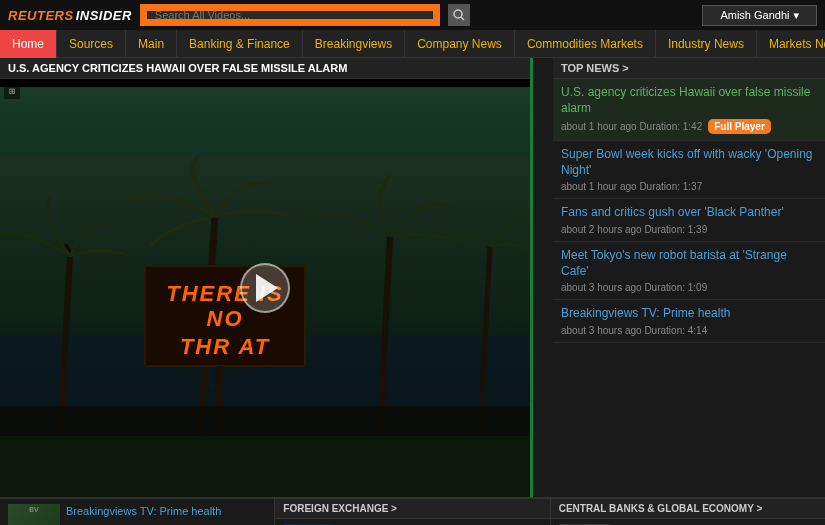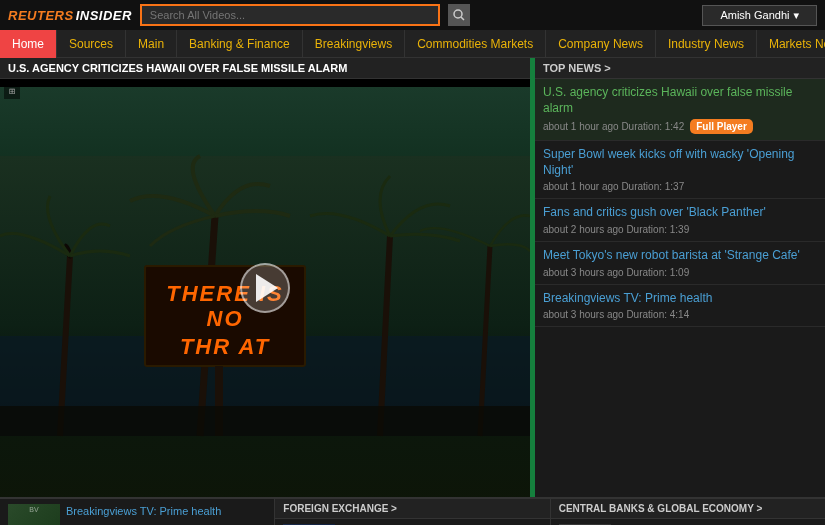--- a/index.html
+++ b/index.html
@@ -3,21 +3,21 @@
   <meta charset="utf-8">
   <style>
     * { margin: 0; padding: 0; box-sizing: border-box; }
     body { background: #1a1a1a; color: #fff; font-family: Arial, sans-serif; font-size: 12px; width: 825px; height: 525px; overflow: hidden; }
 
     
     #header { background: #111; display: flex; align-items: center; height: 30px; padding: 0 8px; gap: 8px; }
     #logo { display: flex; align-items: center; gap: 2px; font-size: 13px; font-weight: bold; letter-spacing: 0.5px; font-style: italic; }
     #logo .reuters { color: #f47c20; }
     #logo .insider { color: #fff; }
-    #search-bar { flex: 1; max-width: 300px; background: #2a2a2a; border: 2px solid #f97316; color: #ccc; padding: 3px 8px; font-size: 11px; height: 22px; }
+    #search-bar { flex: 1; max-width: 300px; background: #2a2a2a; border: 7px solid #f97316; color: #ccc; padding: 3px 8px; font-size: 11px; height: 22px; }
     #search-icon-wrap { background: #555; height: 22px; width: 22px; display: flex; align-items: center; justify-content: center; cursor: pointer; }
     #user-menu { margin-left: auto; background: #2a2a2a; border: 1px solid #555; padding: 3px 17px; font-size: 11px; cursor: pointer; display: flex; align-items: center; gap: 4px; }
 
     
     #nav { background: #222; display: flex; align-items: center; height: 28px; border-bottom: 1px solid #333; }
     .nav-item { padding: 0 12px; height: 28px; display: flex; align-items: center; font-size: 12px; color: #eab308; cursor: pointer; border-right: 1px solid #333; white-space: nowrap; }
     .nav-item:first-child { background: #ef4444; color: #fff; }
 
     
     #main { display: flex; height: calc(525px - 58px - 28px); }
@@ -27,21 +27,21 @@
     #video-title { background: #222; padding: 4px 8px; font-size: 11px; font-weight: bold; color: #fff; text-transform: uppercase; border-bottom: 1px solid #333; }
     #video-player { position: relative; flex: 1; background: #000; overflow: hidden; }
     #video-bg { width: 100%; height: 100%; background: linear-gradient(180deg, #1a3a2a 0%, #0d2a1a 30%, #0a1a10 60%, #0d1508 100%); position: absolute; top: 8px; left: 0; }
     
     #video-overlay { position: absolute; top: 0; left: 0; width: 100%; height: 100%; }
     #play-button { position: absolute; top: 50%; left: 50%; transform: translate(-50%, -50%); width: 50px; height: 50px; background: rgba(255,255,255,0.2); border-radius: 50%; display: flex; align-items: center; justify-content: center; cursor: pointer; border: 2px solid rgba(255,255,255,0.5); }
     #play-icon { width: 0; height: 0; border-top: 14px solid transparent; border-bottom: 14px solid transparent; border-left: 22px solid rgba(255,255,255,0.9); margin-left: 4px; }
     #expand-icon { position: absolute; top: 4px; left: 4px; width: 16px; height: 16px; background: rgba(0,0,0,0.5); display: flex; align-items: center; justify-content: center; font-size: 8px; color: #aaa; }
 
     
-    #right-panel { flex: 1; display: flex; flex-direction: column; border-left: 5px solid #15803d; }
+    #right-panel { flex: 1; display: flex; flex-direction: column; border-left: 3px solid #15803d; padding-left: 20px; }
     #top-news-header { background: #222; padding: 4px 8px; font-size: 11px; font-weight: bold; color: #ccc; text-transform: uppercase; border-bottom: 1px solid #333; }
     .news-item { padding: 6px 8px; border-bottom: 1px solid #2a2a2a; cursor: pointer; }
     .news-item.active { background: #1e2a1e; }
     .news-item .news-title { font-size: 12px; color: #4a9fd4; line-height: 1.3; margin-bottom: 3px; }
     .news-item.active .news-title { color: #5bb55b; }
     .news-item .news-meta { font-size: 10px; color: #888; display: flex; align-items: center; gap: 6px; }
     .full-player-btn { background: #f47c20; color: #fff; font-size: 10px; font-weight: bold; padding: 2px 6px; border-radius: 5px; cursor: pointer; }
 
     
     #bottom-sections { display: flex; height: 185px; border-top: 2px solid #333; }
@@ -81,22 +81,22 @@
     <span>▾</span>
   </div>
 </div>
 
 <div id="nav">
   <div class="nav-item">Home</div>
   <div class="nav-item">Sources</div>
   <div class="nav-item">Main</div>
   <div class="nav-item">Banking &amp; Finance</div>
   <div class="nav-item">Breakingviews</div>
+  <div class="nav-item">Company News</div>
   <div class="nav-item">Commodities Markets</div>
-  <div class="nav-item">Company News</div>
   <div class="nav-item">Industry News</div>
   <div class="nav-item">Markets News</div>
 
 </div>
 
 <div id="main">
 
   <div id="video-section">
     <div id="video-title">U.S. AGENCY CRITICIZES HAWAII OVER FALSE MISSILE ALARM</div>
     <div id="video-player">

